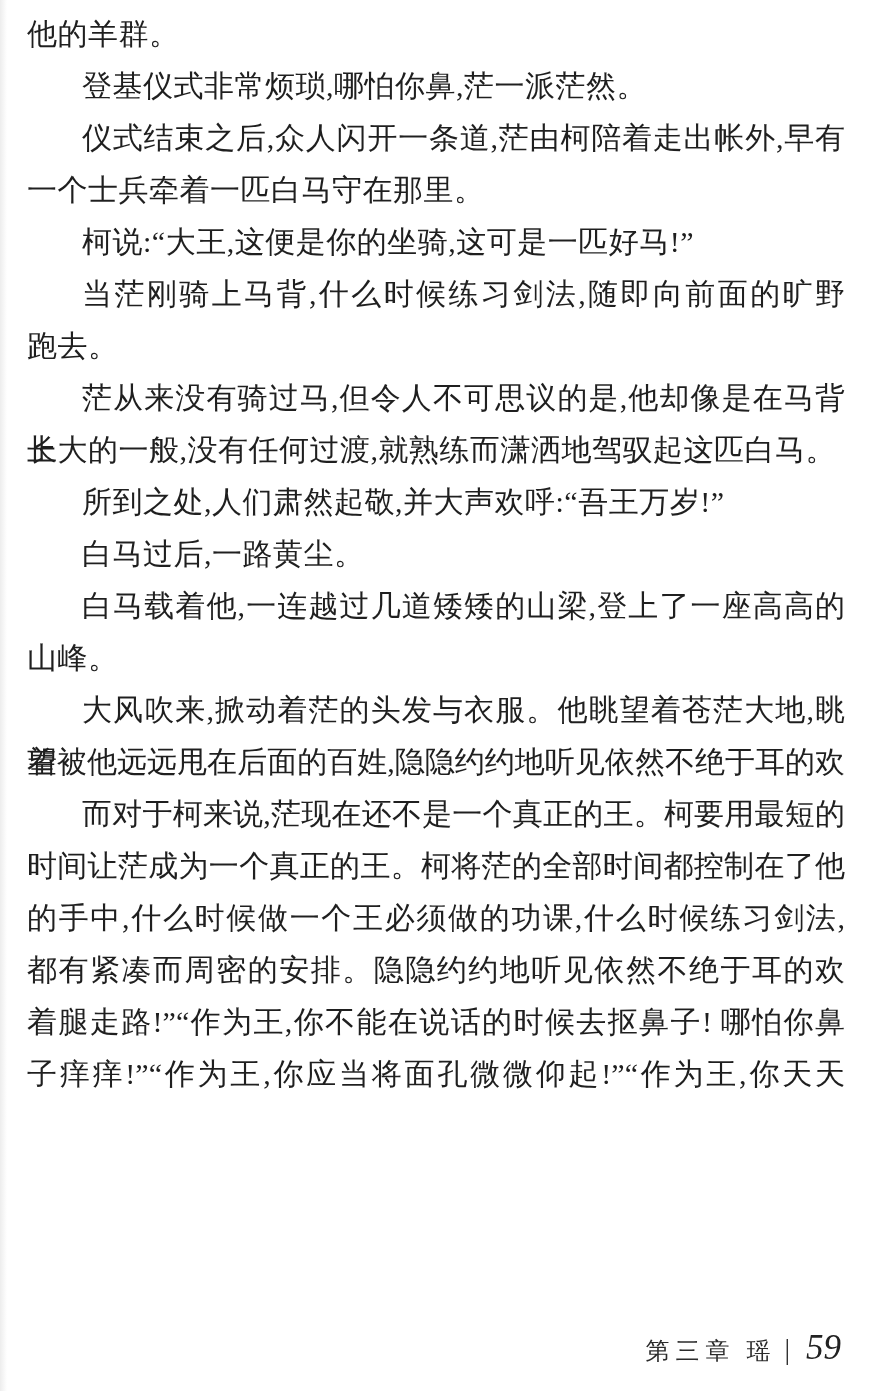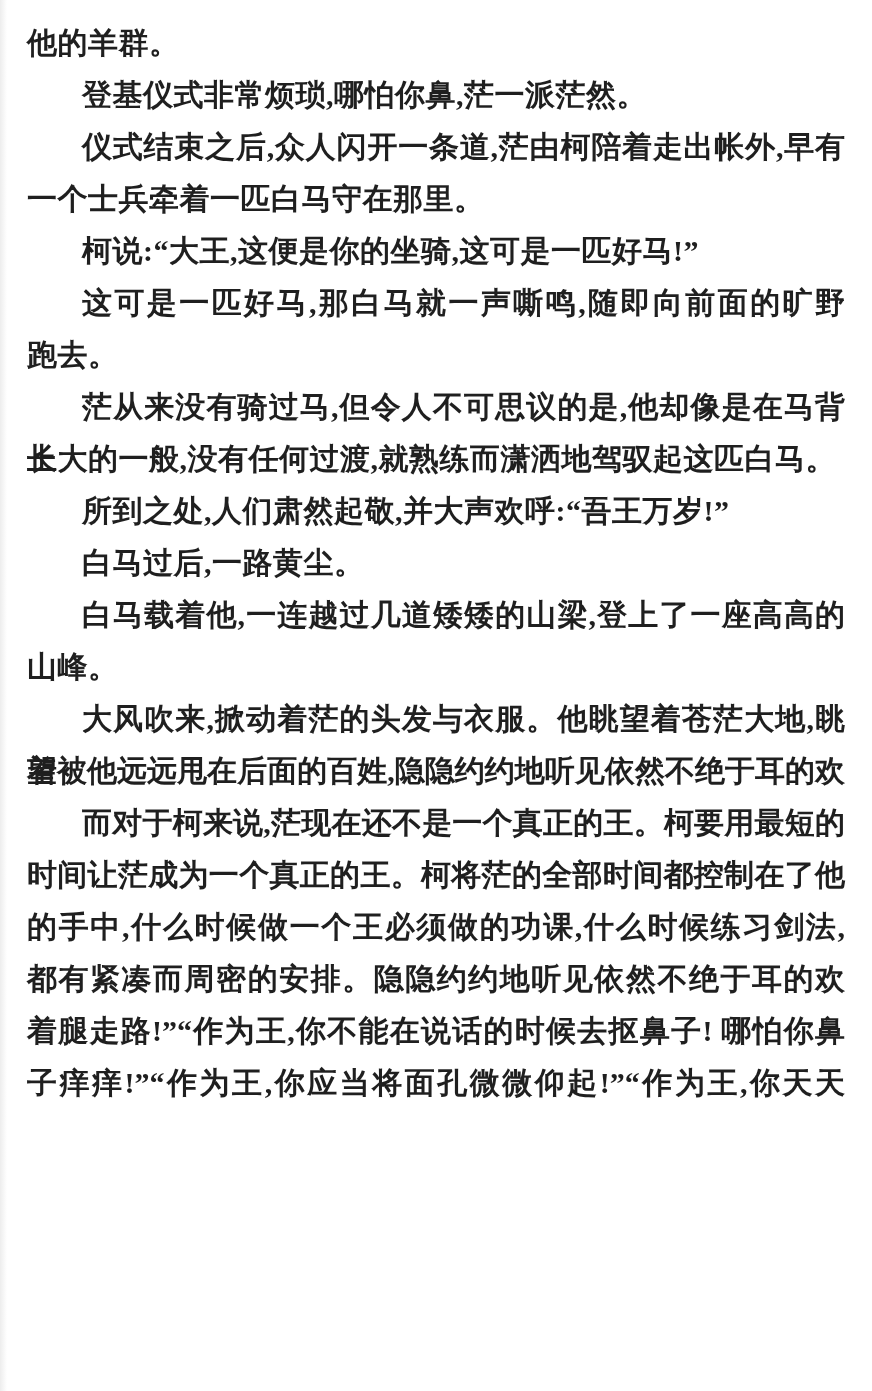--- a/index.html
+++ b/index.html
@@ -24,23 +24,22 @@
   .gutter {
     position: absolute;
     left: 0; top: 0;
     width: 7px; height: 100%;
     background: linear-gradient(to right, #ededed, #ffffff);
     pointer-events: none;
   }
   .body-text {
     position: absolute;
     left: 27px;
-    top: 17px;
+    top: 8px;
     width: 818px;
-    font-weight: bold;
   }
   .line {
     font-size: 30px;
     line-height: 52px;
     height: 52px;
     letter-spacing: 0.5px;
     white-space: nowrap;
   }
   .line.indent {
     text-indent: 55px;
@@ -88,31 +87,37 @@
 
 <div class="page">
   <div class="gutter"></div>
 
   <main class="body-text" id="body-text">
       <div class="line">他的羊群。</div>
       <div class="line indent">登基仪式非常烦琐,哪怕你鼻,茫一派茫然。</div>
       <div class="line indent fill">仪式结束之后,众人闪开一条道,茫由柯陪着走出帐外,早有</div>
       <div class="line">一个士兵牵着一匹白马守在那里。</div>
       <div class="line indent">柯说:“大王,这便是你的坐骑,这可是一匹好马!”</div>
-      <div class="line indent fill">这可是一匹好马,那白马就一声嘶鸣,随即向前面的旷野</div>
+      <div class="line indent fill">当茫刚骑上马背,什么时候练习剑法,随即向前面的旷野</div>
       <div class="line">跑去。</div>
       <div class="line indent fill">茫从来没有骑过马,但令人不可思议的是,他却像是在马背上</div>
       <div class="line">长大的一般,没有任何过渡,就熟练而潇洒地驾驭起这匹白马。</div>
       <div class="line indent">所到之处,人们肃然起敬,并大声欢呼:“吾王万岁!”</div>
       <div class="line indent">白马过后,一路黄尘。</div>
       <div class="line indent fill">白马载着他,一连越过几道矮矮的山梁,登上了一座高高的</div>
       <div class="line">山峰。</div>
       <div class="line indent fill">大风吹来,掀动着茫的头发与衣服。他眺望着苍茫大地,眺望</div>
       <div class="line fill">着被他远远甩在后面的百姓,隐隐约约地听见依然不绝于耳的欢</div>
       <div class="line indent fill">而对于柯来说,茫现在还不是一个真正的王。柯要用最短的</div>
       <div class="line fill">时间让茫成为一个真正的王。柯将茫的全部时间都控制在了他</div>
       <div class="line fill">的手中,什么时候做一个王必须做的功课,什么时候练习剑法,</div>
       <div class="line fill">都有紧凑而周密的安排。隐隐约约地听见依然不绝于耳的欢</div>
       <div class="line fill">着腿走路!”“作为王,你不能在说话的时候去抠鼻子! 哪怕你鼻</div>
       <div class="line fill">子痒痒!”“作为王,你应当将面孔微微仰起!”“作为王,你天天</div>
     </main>
 
+  <footer class="running-footer">
+    <span class="footer-chapter">第三章</span>
+    <span class="footer-title">瑶</span>
+    <span class="footer-sep">|</span>
+    <span class="footer-pagenum">59</span>
+  </footer>
 </div>
 
 </body></html>

